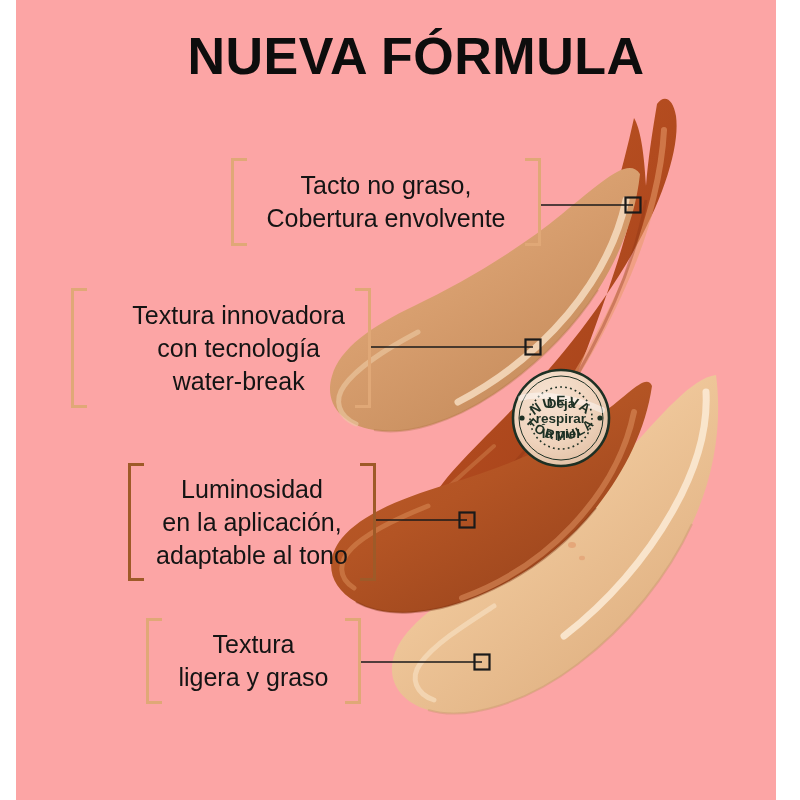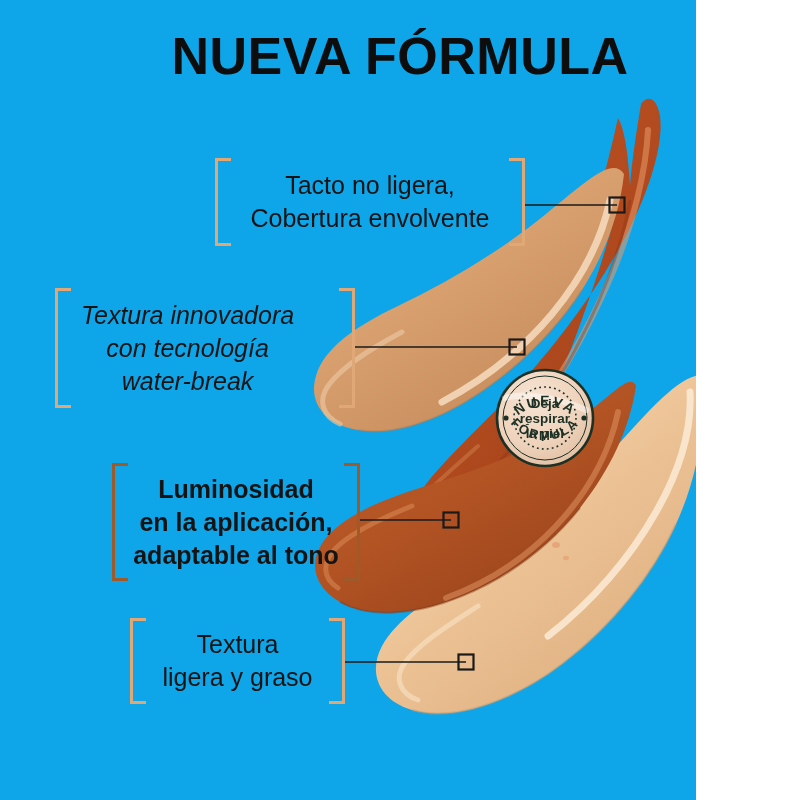--- a/index.html
+++ b/index.html
@@ -2,25 +2,26 @@
 <html><head>
 <meta charset="utf-8">
 <style>
   html, body {
     margin: 0;
     padding: 0;
     background: #ffffff;
   }
   #page {
     position: relative;
-    width: 696px;
+    width: 760px;
     height: 800px;
-    background: #0ea5e9;
+    background: #fca5a5;
     overflow: hidden;
     font-family: "Liberation Sans", sans-serif;
+    margin-left: 16px;
   }
 
   
   #title {
     position: absolute;
     left: 0;
     top: 26px;
     width: 800px;
     text-align: center;
     font-family: "Liberation Sans", sans-serif;
@@ -260,40 +261,40 @@
     </g>
     <g>
       <line x1="345" y1="662" x2="466" y2="662" stroke="#1a1a1a" stroke-width="1.6"></line>
       <rect x="458.5" y="654.5" width="15" height="15" fill="none" stroke="#1a1a1a" stroke-width="2.2"></rect>
     </g>
   </svg>
 
   <div class="callout" id="callout-0" style="left:215px; top:158px; width:310px; height:88px; --bk:#E0A877;">
     <div class="callout-inner" style="height:88px; display:flex; align-items:center; justify-content:center;">
       <span class="bracket left"></span>
-      <span class="callout-text">Tacto no ligera,
+      <span class="callout-text">Tacto no graso,
 Cobertura envolvente</span>
       <span class="bracket right"></span>
     </div>
   </div>
 
   <div class="callout" id="callout-1" style="left:55px; top:288px; width:300px; height:120px; --bk:#E0A877;">
-    <div class="callout-inner" style="height:120px; display:flex; align-items:center; justify-content:flex-start;font-style:italic;">
+    <div class="callout-inner" style="height:120px; display:flex; align-items:center; justify-content:flex-end;">
       <span class="bracket left"></span>
       <span class="callout-text">Textura innovadora
 con tecnología
 water-break</span>
       <span class="bracket right"></span>
     </div>
   </div>
 
   <div class="callout" id="callout-2" style="left:112px; top:463px; width:248px; height:118px; --bk:#9E5A28;">
     <div class="callout-inner" style="height:118px; display:flex; align-items:center; justify-content:center;">
       <span class="bracket left"></span>
-      <span class="callout-text" style="padding:0 20px;font-weight:bold;">Luminosidad
+      <span class="callout-text" style="padding:0 20px;">Luminosidad
 en la aplicación,
 adaptable al tono</span>
       <span class="bracket right"></span>
     </div>
   </div>
 
   <div class="callout" id="callout-3" style="left:130px; top:618px; width:215px; height:86px; --bk:#E0A877;">
     <div class="callout-inner" style="height:86px; display:flex; align-items:center; justify-content:center;">
       <span class="bracket left"></span>
       <span class="callout-text" style="padding:0 18px;">Textura

